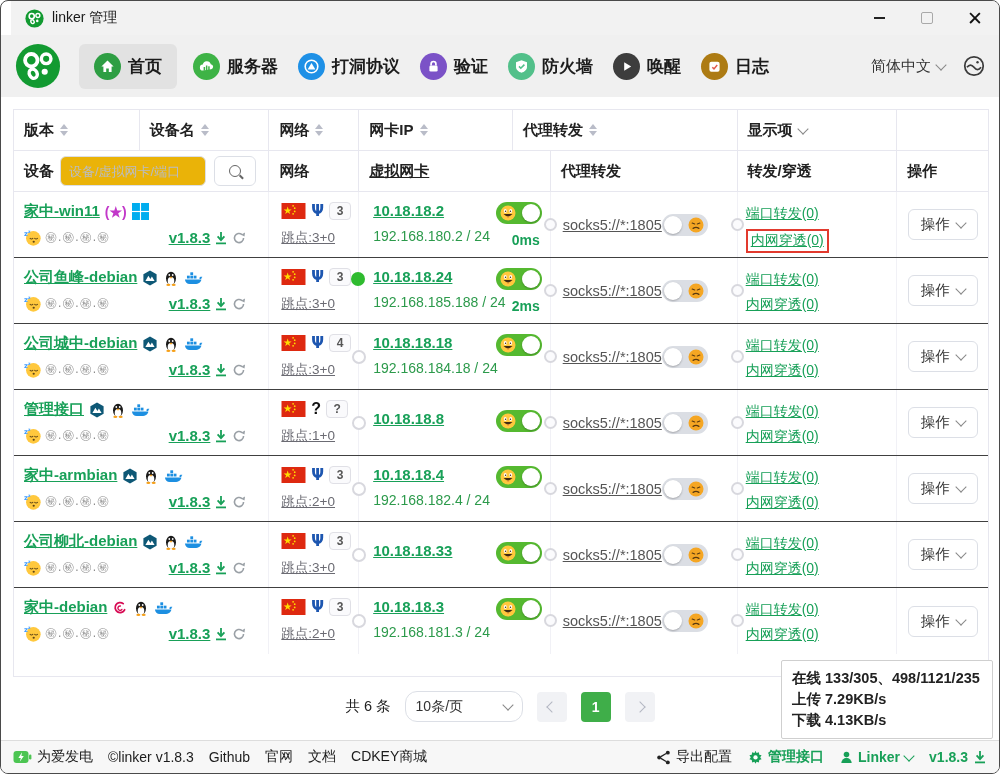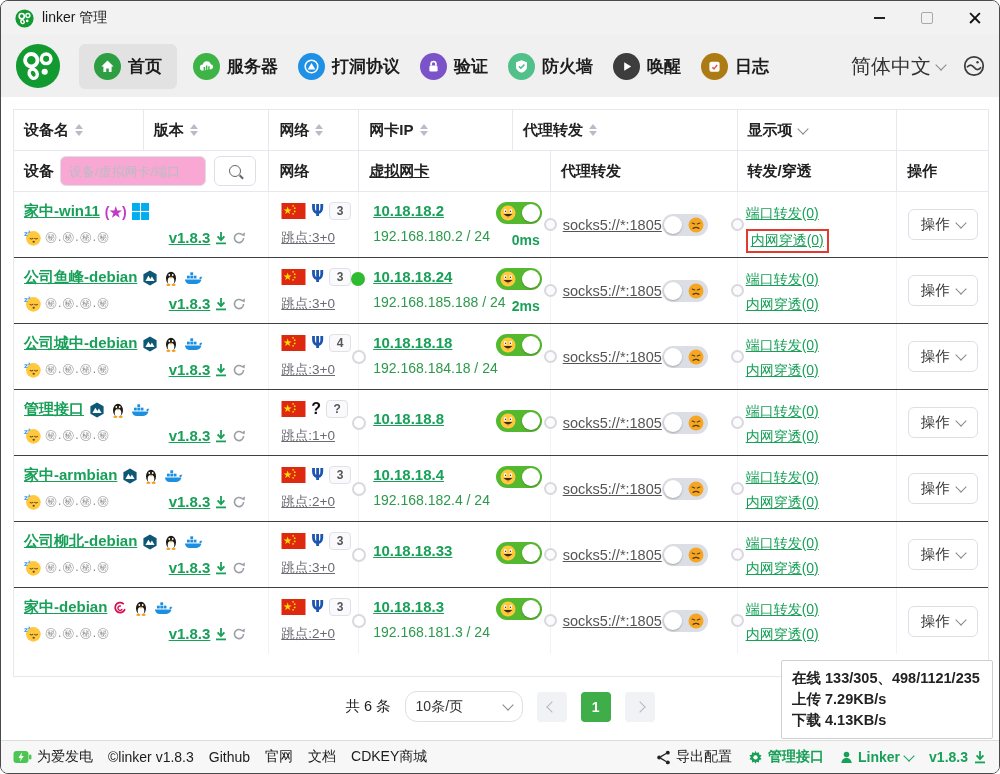--- a/index.html
+++ b/index.html
@@ -1,38 +1,38 @@
 <!DOCTYPE html>
 <html><head>
 <meta charset="utf-8">
 <style>
   html,body{margin:0;padding:0;background:#fff;}
   body{width:1000px;height:774px;font-family:"Liberation Sans",sans-serif;-webkit-font-smoothing:antialiased;}
   .win{position:relative;width:998px;height:772px;border:1px solid #4a4a4a;border-radius:8px;overflow:hidden;background:#fff;}
 
   
-  .titlebar{position:relative;height:34px;background:#f2f2f2;display:flex;align-items:center;padding-left:14px;gap:8px;}
+  .titlebar{position:relative;height:34px;background:#f2f2f2;display:flex;align-items:center;padding-left:14px;gap:8px;margin-left:10px;}
   .titlebar .tlogo{width:19px;height:19px;}
   .titlebar .ttext{font-size:14px;color:#1a1a1a;}
   .wctrls{position:absolute;right:0;top:0;height:34px;display:flex;}
   .wc{width:48px;height:34px;display:flex;align-items:center;justify-content:center;}
   .wc-min-g{width:11px;height:2px;background:#222;}
   .wc-max-g{width:10px;height:10px;border:1.2px solid #a9a9a9;border-radius:2px;}
   .wc-close-g{font-size:19px;color:#111;line-height:1;font-weight:400;}
 
   
   .navbar{position:relative;height:62px;background:#f0f0f0;display:flex;align-items:center;padding:0 14px;}
   .applogo{width:46px;height:46px;margin-right:18px;flex:none;}
   .tabs{display:flex;align-items:center;gap:20px;}
   .tab{display:flex;align-items:center;gap:7px;cursor:pointer;}
   .tab.active{background:#e2e2e2;border-radius:6px;padding:9px 15px;margin-right:-4px;}
   .tab .tlabel{font-size:17px;color:#1c1c1c;font-weight:700;}
   .navico{width:27px;height:27px;border-radius:50%;display:flex;align-items:center;justify-content:center;flex:none;}
   .nav-right{margin-left:auto;display:flex;align-items:center;gap:18px;}
-  .langsel{display:flex;align-items:center;gap:6px;font-size:20px;color:#333;}
+  .langsel{display:flex;align-items:center;gap:6px;font-size:15px;color:#333;}
   .chev{width:7px;height:7px;border-right:1.6px solid #888;border-bottom:1.6px solid #888;transform:rotate(45deg);margin-top:-3px;}
 
   
   .tablewrap{position:absolute;left:12px;top:108px;width:976px;height:568px;border:1px solid #e7e7ef;box-sizing:border-box;background:#fff;}
   .hrow{display:flex;border-bottom:1px solid #e7e7ef;box-sizing:border-box;}
   .hcell{box-sizing:border-box;border-right:1px solid #e7e7ef;display:flex;align-items:center;gap:6px;padding:0 10px;height:40px;font-size:15px;color:#222;font-weight:700;}
   .hcell:last-child{border-right:none;}
   .sorter{display:inline-flex;flex-direction:column;gap:2px;}
   .sorter i{display:block;width:0;height:0;border-left:4.5px solid transparent;border-right:4.5px solid transparent;}
   .sorter .up{border-bottom:5px solid #b9bcc8;}
@@ -45,21 +45,21 @@
   .c-net{width:90px;padding:10px 0 0 12px;}
   .c-ip{width:192px;padding:10px 0 0 14px;}
   .c-proxy{width:187px;display:flex;align-items:center;padding-left:12px;}
   .c-fwd{width:160px;padding:8px 0 0 8px;}
   .c-ops{width:91px;display:flex;align-items:center;justify-content:center;}
   .h-dev{width:256px}.h-net{width:90px}.h-vnic{width:192px}.h-proxy{width:187px}.h-fwd{width:160px}.h-ops{width:91px}
   .h1-a{width:130px}.h1-b{width:126px}.h1-c{width:90px}.h1-d{width:154px}.h1-e{width:225px}.h1-f{width:160px}.h1-g{width:91px;border-right:none}
 
   .filtercell{font-weight:700;}
   .searchbox{display:flex;align-items:center;gap:8px;}
-  .sinput{width:146px;height:30px;border:1px solid #dcdfe6;border-radius:6px;padding:0 8px;font-size:13px;color:#333;font-family:"Liberation Sans",sans-serif;box-sizing:border-box;background:#f9a8d4;}
+  .sinput{width:146px;height:30px;border:1px solid #dcdfe6;border-radius:6px;padding:0 8px;font-size:13px;color:#333;font-family:"Liberation Sans",sans-serif;box-sizing:border-box;background:#eab308;}
   .sinput::placeholder{color:#b9bcc4;}
   .sbtn{width:42px;height:30px;border:1px solid #dcdfe6;border-radius:6px;background:#fff;display:flex;align-items:center;justify-content:center;cursor:pointer;}
   .mag{position:relative;width:10px;height:10px;border:1.6px solid #666;border-radius:50%;}
   .mag::after{content:'';position:absolute;width:5px;height:1.6px;background:#666;transform:rotate(45deg);right:-4px;bottom:-2px;}
   .ulink{text-decoration:underline;color:#222;}
 
   .dline1{display:flex;align-items:center;gap:5px;}
   .devname{font-size:15px;font-weight:700;color:#18a058;text-decoration:underline;cursor:pointer;}
   .star{color:#c238c9;font-size:14px;font-weight:700;}
   .dline2{display:flex;align-items:center;gap:4px;margin-top:8px;padding-right:12px;}
@@ -351,29 +351,29 @@
       </div>
       <svg width="22" height="22">
           <use href="#sym-theme"></use>
         </svg>
     </div>
   </div>
 
   <div class="tablewrap">
 
     <div class="hrow">
-      <div class="hcell h1-a">
-          <span>设备名</span>
+      <div class="hcell h1-b">
+          <span>版本</span>
           <span class="sorter">
             <i class="up"></i>
             <i class="dn"></i>
           </span>
         </div>
-      <div class="hcell h1-b">
-          <span>版本</span>
+      <div class="hcell h1-a">
+          <span>设备名</span>
           <span class="sorter">
             <i class="up"></i>
             <i class="dn"></i>
           </span>
         </div>
       <div class="hcell h1-c">
           <span>网络</span>
           <span class="sorter">
             <i class="up"></i>
             <i class="dn"></i>

